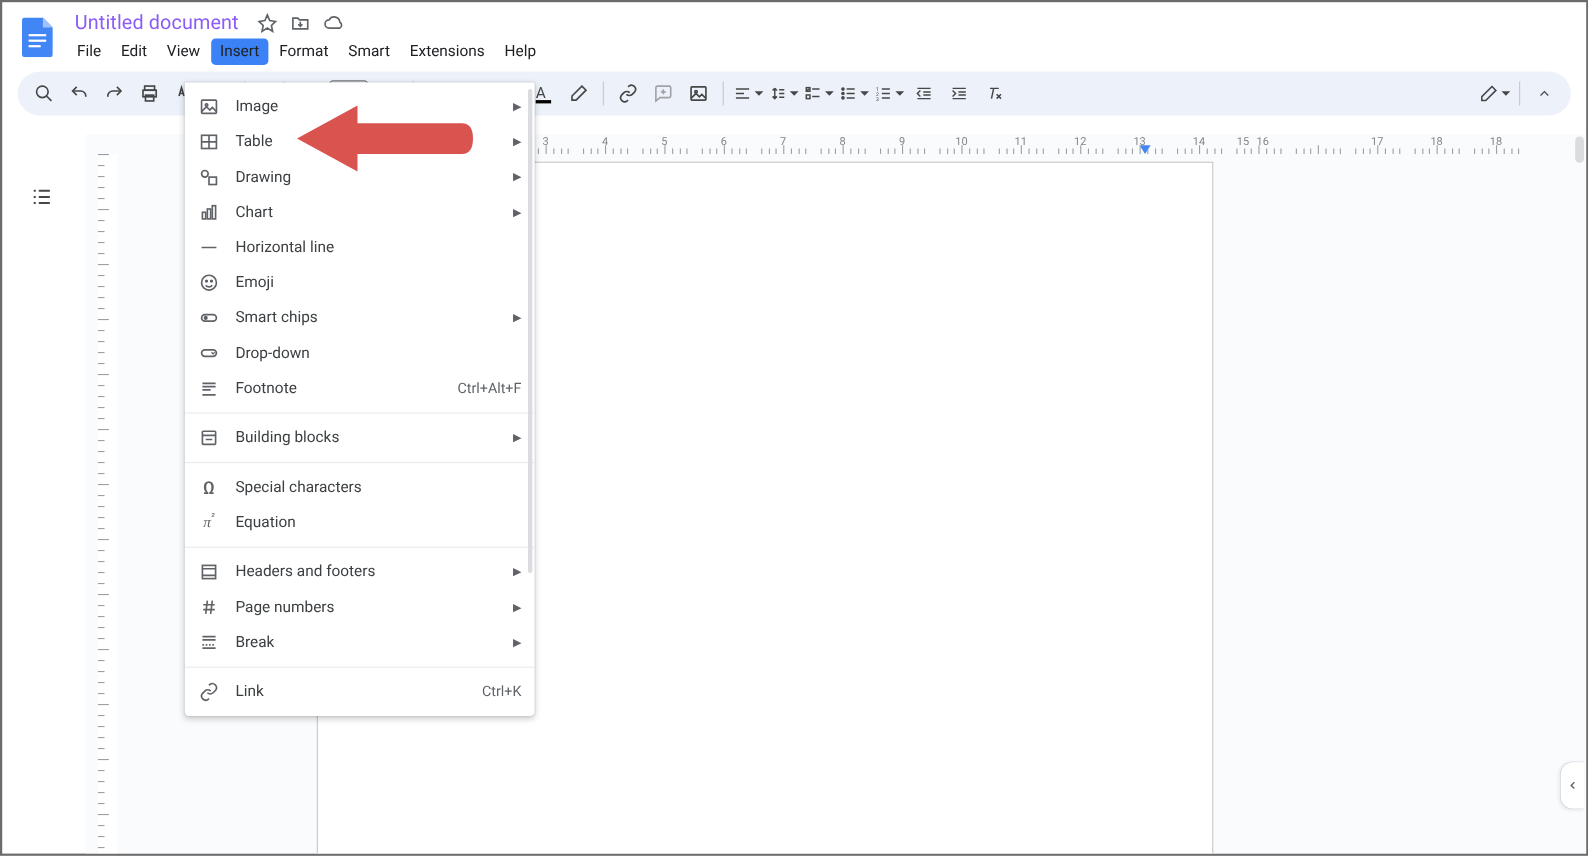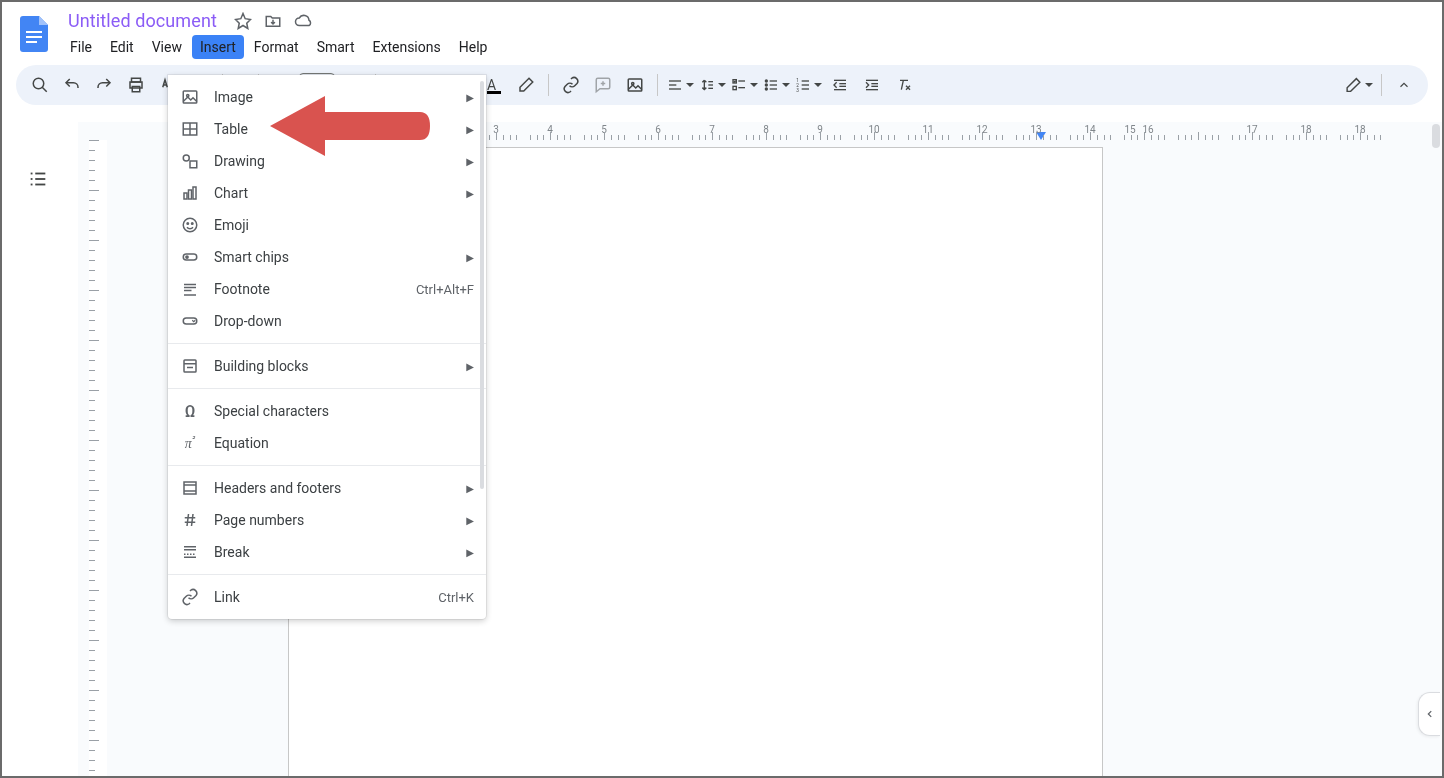--- a/index.html
+++ b/index.html
@@ -545,59 +545,67 @@
           <rect x="4" y="12" width="4" height="8"></rect>
           <rect x="10" y="8" width="4" height="12"></rect>
           <rect x="16" y="4" width="4" height="16"></rect>
         </svg>
       </span>
       <span class="mi-label">Chart</span>
       <span class="mi-arrow">▶</span>
     </div>
     <div class="mi">
       <span class="mi-icon">
+        <svg width="18" height="18" viewBox="0 0 24 24" stroke="currentColor" stroke-width="2">
+          <line x1="3" y1="12" x2="21" y2="12"></line>
+        </svg>
+      </span>
+      <span class="mi-label">Horizontal line</span>
+    </div>
+    <div class="mi">
+      <span class="mi-icon">
         <svg width="18" height="18" viewBox="0 0 24 24" fill="none" stroke="currentColor" stroke-width="2">
           <circle cx="12" cy="12" r="9"></circle>
           <circle cx="9" cy="10" r="1" fill="currentColor"></circle>
           <circle cx="15" cy="10" r="1" fill="currentColor"></circle>
           <path d="M8 15s1.5 2 4 2 4-2 4-2"></path>
         </svg>
       </span>
       <span class="mi-label">Emoji</span>
     </div>
     <div class="mi">
       <span class="mi-icon">
         <svg width="18" height="18" viewBox="0 0 24 24" fill="none" stroke="currentColor" stroke-width="2">
           <rect x="3" y="8" width="18" height="8" rx="4"></rect>
           <circle cx="8" cy="12" r="1.5" fill="currentColor"></circle>
         </svg>
       </span>
       <span class="mi-label">Smart chips</span>
       <span class="mi-arrow">▶</span>
+    </div>
+    <div class="mi">
+      <span class="mi-icon">
+        <svg width="18" height="18" viewBox="0 0 24 24" fill="none" stroke="currentColor" stroke-width="2">
+          <rect x="3" y="8" width="18" height="8" rx="4"></rect>
+          <path d="M15 11l2 2 2-2" stroke-width="1.5"></path>
+        </svg>
+      </span>
+      <span class="mi-label">Drop-down</span>
     </div>
     <div class="mi">
       <span class="mi-icon">
         <svg width="18" height="18" viewBox="0 0 24 24" stroke="currentColor" stroke-width="2">
           <line x1="4" y1="6" x2="20" y2="6"></line>
           <line x1="4" y1="10" x2="20" y2="10"></line>
           <line x1="4" y1="14" x2="14" y2="14"></line>
           <line x1="4" y1="20" x2="20" y2="20"></line>
         </svg>
       </span>
       <span class="mi-label">Footnote</span>
       <span class="mi-short">Ctrl+Alt+F</span>
-    </div>
-    <div class="mi">
-      <span class="mi-icon">
-        <svg width="18" height="18" viewBox="0 0 24 24" fill="none" stroke="currentColor" stroke-width="2">
-          <rect x="3" y="8" width="18" height="8" rx="4"></rect>
-          <path d="M15 11l2 2 2-2" stroke-width="1.5"></path>
-        </svg>
-      </span>
-      <span class="mi-label">Drop-down</span>
     </div>
     <div class="mdiv"></div>
     <div class="mi">
       <span class="mi-icon">
         <svg width="18" height="18" viewBox="0 0 24 24" fill="none" stroke="currentColor" stroke-width="2">
           <rect x="4" y="4" width="16" height="16" rx="1"></rect>
           <line x1="4" y1="9" x2="20" y2="9"></line>
           <line x1="8" y1="14" x2="16" y2="14"></line>
         </svg>
       </span>

